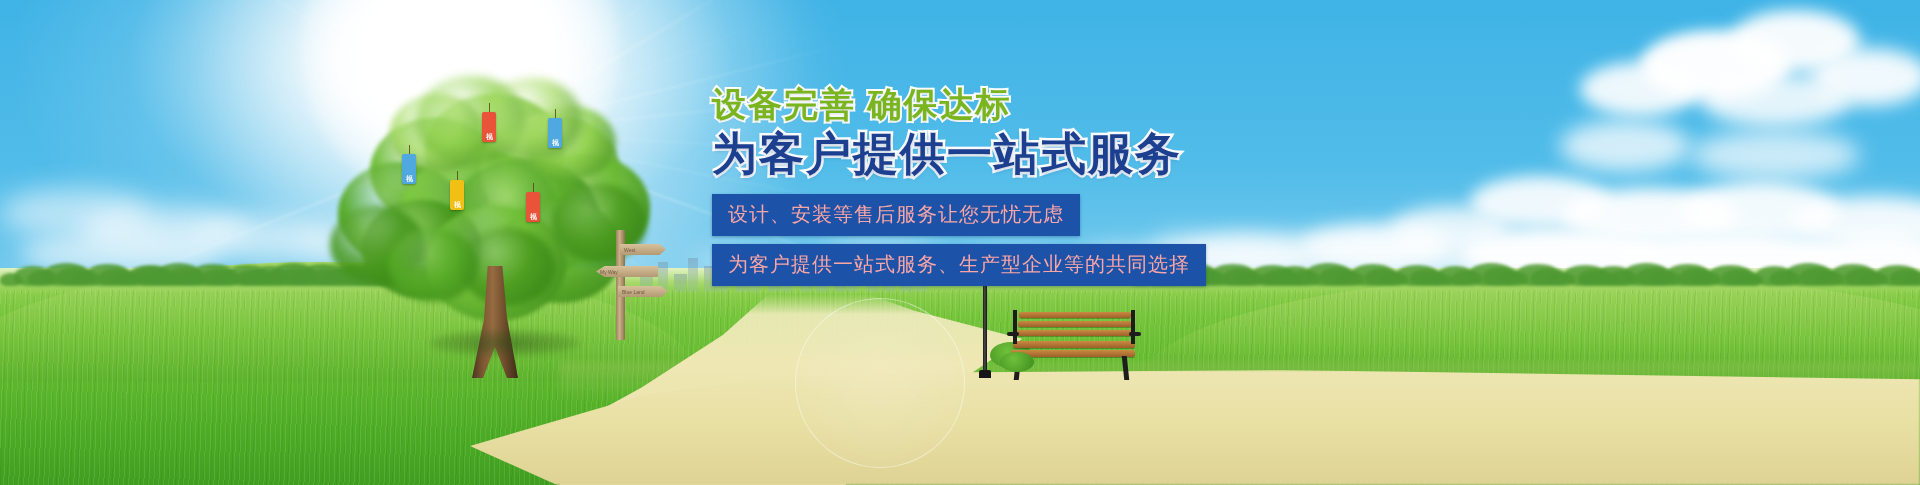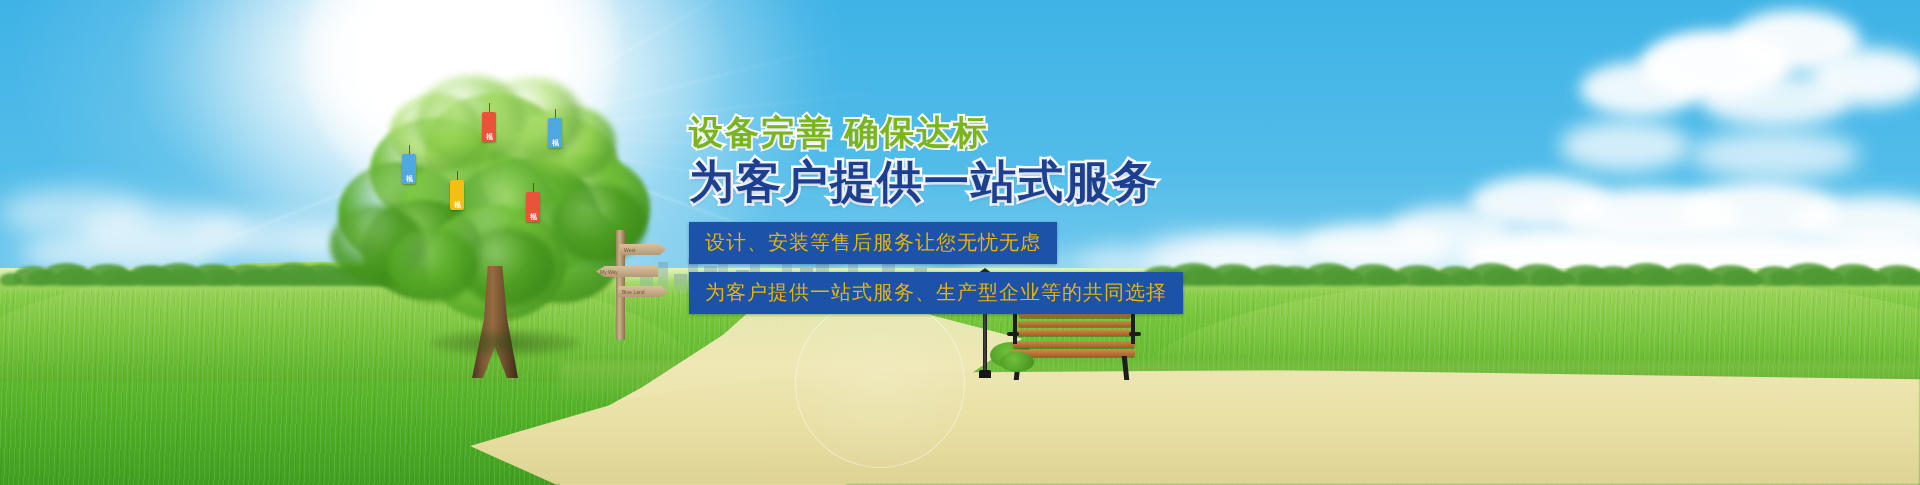--- a/index.html
+++ b/index.html
@@ -123,33 +123,33 @@
   .lamp-base { position:absolute; left:7px; bottom:0; width:12px; height:8px; background:#161616; border-radius:2px 2px 0 0; }
 
   
   .bench { position:absolute; left:1005px; top:310px; width:135px; height:72px; }
   .bench-slat { position:absolute; background:linear-gradient(180deg,#c98a43,#9c6128); border-radius:2px; box-shadow:0 1px 0 rgba(0,0,0,0.25); }
   .bench-leg { position:absolute; background:#1d1d1d; }
   .bench-arm { position:absolute; background:#1d1d1d; border-radius:2px; }
   .bush { position:absolute; border-radius:50%; background:radial-gradient(circle at 40% 35%, #6fc03a, #3c8a1e); }
 
   
-  .copy { position:absolute; left:689px; top:85px; width:700px;margin-top:28px; }
+  .copy { position:absolute; left:712px; top:85px; width:700px; }
   .headline-1 {
     font-size:34px; font-weight:bold; color:#7ab51d; letter-spacing:2px; line-height:1.12;
     -webkit-text-stroke:4px #ffffff; paint-order:stroke fill;
     text-shadow:0 1px 3px rgba(0,60,100,0.18);
   }
   .headline-2 {
     font-size:45px; font-weight:bold; color:#1c3f8f; letter-spacing:2px; line-height:1.18; margin-top:4px;
     -webkit-text-stroke:5px #ffffff; paint-order:stroke fill;
     text-shadow:0 2px 4px rgba(0,50,110,0.25);
   }
   .subbar {
-    display:inline-block; background:#1c52a8; color:#eab308;
+    display:inline-block; background:#1c52a8; color:#fca5a5;
     font-size:20px; letter-spacing:1px; padding:7px 16px 8px 16px; margin-top:14px;
     box-shadow:0 1px 3px rgba(0,40,90,0.35);
   }
   .subbar.second { margin-top:8px; }
   .sub-wrap { display:block; }
 </style>
 </head>
 <body>
 
 <div class="banner">

